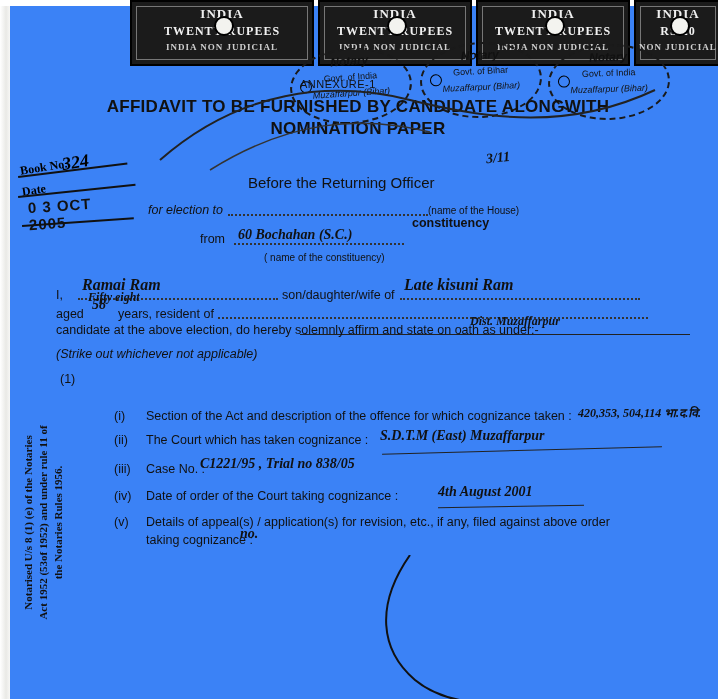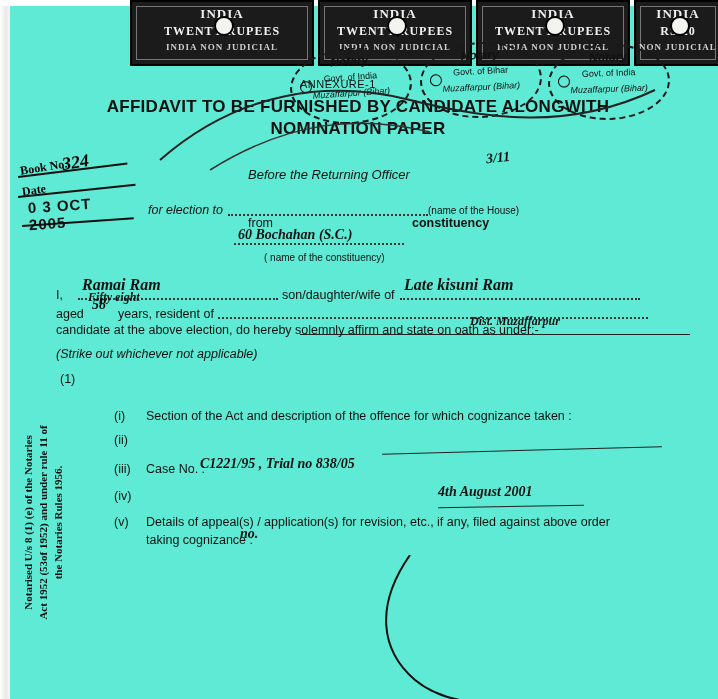--- a/index.html
+++ b/index.html
@@ -3,21 +3,21 @@
 <meta charset="utf-8">
 <style>
   html,body{margin:0;padding:0;background:#fff;}
   body{
     width:718px;height:699px;position:relative;overflow:hidden;
     font-family:"Liberation Sans", sans-serif;
     color:#000;
     background:#f6f6f4;
   }
   
-  #page{position:absolute;inset:0;background:#5eead4;}
+  #page{position:absolute;inset:0;background:#3b82f6;}
   
   .scan-edge-left{position:absolute;left:0;top:0;width:10px;height:699px;background:linear-gradient(90deg,#ffffff 0%, #e9e9e6 60%, #f7f7f5 100%);}
   .scan-edge-top{position:absolute;left:0;top:0;width:718px;height:6px;background:#ffffff;}
 
   
   .stamp-strip{position:absolute;left:112px;top:0;width:606px;height:68px;}
   .stamp{
     position:absolute;top:0;height:62px;background:#1b1b1b;
     color:#d8d8d8;overflow:hidden;
     border:2px solid #000;
@@ -60,21 +60,21 @@
   .seal-c{left:548px;top:44px;transform:rotate(-2deg);}
 
   
   .t{position:absolute;font-family:"Liberation Sans", sans-serif;color:#111;}
   .title{
     left:98px;top:96px;width:520px;text-align:center;
     font-size:17px;font-weight:bold;letter-spacing:.3px;line-height:22px;
     font-family:"Liberation Sans", sans-serif;
   }
   .annex{left:300px;top:78px;font-size:11px;letter-spacing:.5px;}
-  .before{left:248px;top:167px;font-size:13px;font-style:italic;}
+  .before{left:248px;top:174px;font-size:15px;}
   .lbl{font-size:12.5px;}
   .small{font-size:10px;}
   .ital{font-style:italic;}
 
   
   .hw{
     position:absolute;
     font-family:"Liberation Serif", serif;
     font-style:italic;font-weight:bold;color:#111;
     white-space:nowrap;
@@ -182,21 +182,21 @@
   <div class="strike" style="left:18px;top:176px;width:110px;transform:rotate(-7deg);"></div>
   <div class="strike" style="left:18px;top:196px;width:118px;transform:rotate(-6deg);"></div>
   <div class="strike" style="left:22px;top:225px;width:112px;transform:rotate(-4deg);"></div>
 
   <div class="hw hw-md" style="left:486px;top:150px;transform:rotate(-6deg);">3/11</div>
 
   <div class="t lbl" style="left:148px;top:203px;font-style:italic;">for election to</div>
   <div class="dots" style="left:228px;top:214px;width:200px;"></div>
   <div class="t small" style="left:428px;top:205px;">(name of the House)</div>
 
-  <div class="t lbl" style="left:200px;top:216px;margin-left:48px;">from</div>
+  <div class="t lbl" style="left:200px;top:232px;">from</div>
   <div class="dots" style="left:234px;top:243px;width:170px;"></div>
   <div class="hw hw-md" style="left:238px;top:227px;">60 Bochahan (S.C.)</div>
   <div class="t lbl" style="left:412px;top:216px;font-weight:bold;">constituency</div>
   <div class="t small" style="left:264px;top:252px;">( name of the constituency)</div>
 
   <div class="t lbl" style="left:56px;top:288px;">I,</div>
   <div class="dots" style="left:78px;top:298px;width:200px;"></div>
   <div class="hw hw-lg" style="left:82px;top:276px;">Ramai Ram</div>
   <div class="t lbl" style="left:282px;top:288px;">son/daughter/wife of</div>
   <div class="dots" style="left:400px;top:298px;width:240px;"></div>
@@ -211,29 +211,33 @@
   <div class="uline" style="left:300px;top:334px;width:390px;"></div>
 
   <div class="t lbl ital" style="left:56px;top:347px;">(Strike out whichever not applicable)</div>
 
   <div class="t lbl" style="left:56px;top:323px;width:600px;">candidate at the above election, do hereby solemnly affirm and state on oath as under:-</div>
 
   <div class="t lbl" style="left:60px;top:372px;">(1)</div>
 
   <div class="t lbl" style="left:114px;top:409px;">(i)</div>
   <div class="t lbl" style="left:146px;top:409px;">Section of the Act and description of the offence for which cognizance taken :</div>
+  <div class="hw hw-sm" style="left:578px;top:404px;">420,353, 504,114  भा.द.वि.</div>
 
   <div class="t lbl" style="left:114px;top:433px;">(ii)</div>
+  <div class="t lbl" style="left:146px;top:433px;">The Court which has taken cognizance :</div>
+  <div class="hw hw-md" style="left:380px;top:428px;">S.D.T.M (East)  Muzaffarpur</div>
   <div class="uline" style="left:382px;top:450px;width:280px;transform:rotate(-1.5deg);"></div>
 
   <div class="t lbl" style="left:114px;top:462px;">(iii)</div>
   <div class="t lbl" style="left:146px;top:462px;">Case No. :</div>
   <div class="hw hw-md" style="left:200px;top:456px;">C1221/95 , Trial no 838/05</div>
 
   <div class="t lbl" style="left:114px;top:489px;">(iv)</div>
+  <div class="t lbl" style="left:146px;top:489px;">Date of order of the Court taking cognizance :</div>
   <div class="hw hw-md" style="left:438px;top:484px;">4th August 2001</div>
   <div class="uline" style="left:438px;top:506px;width:146px;transform:rotate(-1deg);"></div>
 
   <div class="t lbl" style="left:114px;top:515px;">(v)</div>
   <div class="t lbl" style="left:146px;top:513px;width:500px;line-height:18px;">Details of appeal(s) / application(s) for revision, etc., if any, filed against above order taking cognizance :</div>
   <div class="hw hw-md" style="left:240px;top:526px;">no.</div>
 
   <div class="vnote">
     <div>Notarised U/s 8 (1) (e) of the Notaries</div>
     <div>Act 1952 (53of 1952) and under rule 11 of</div>

